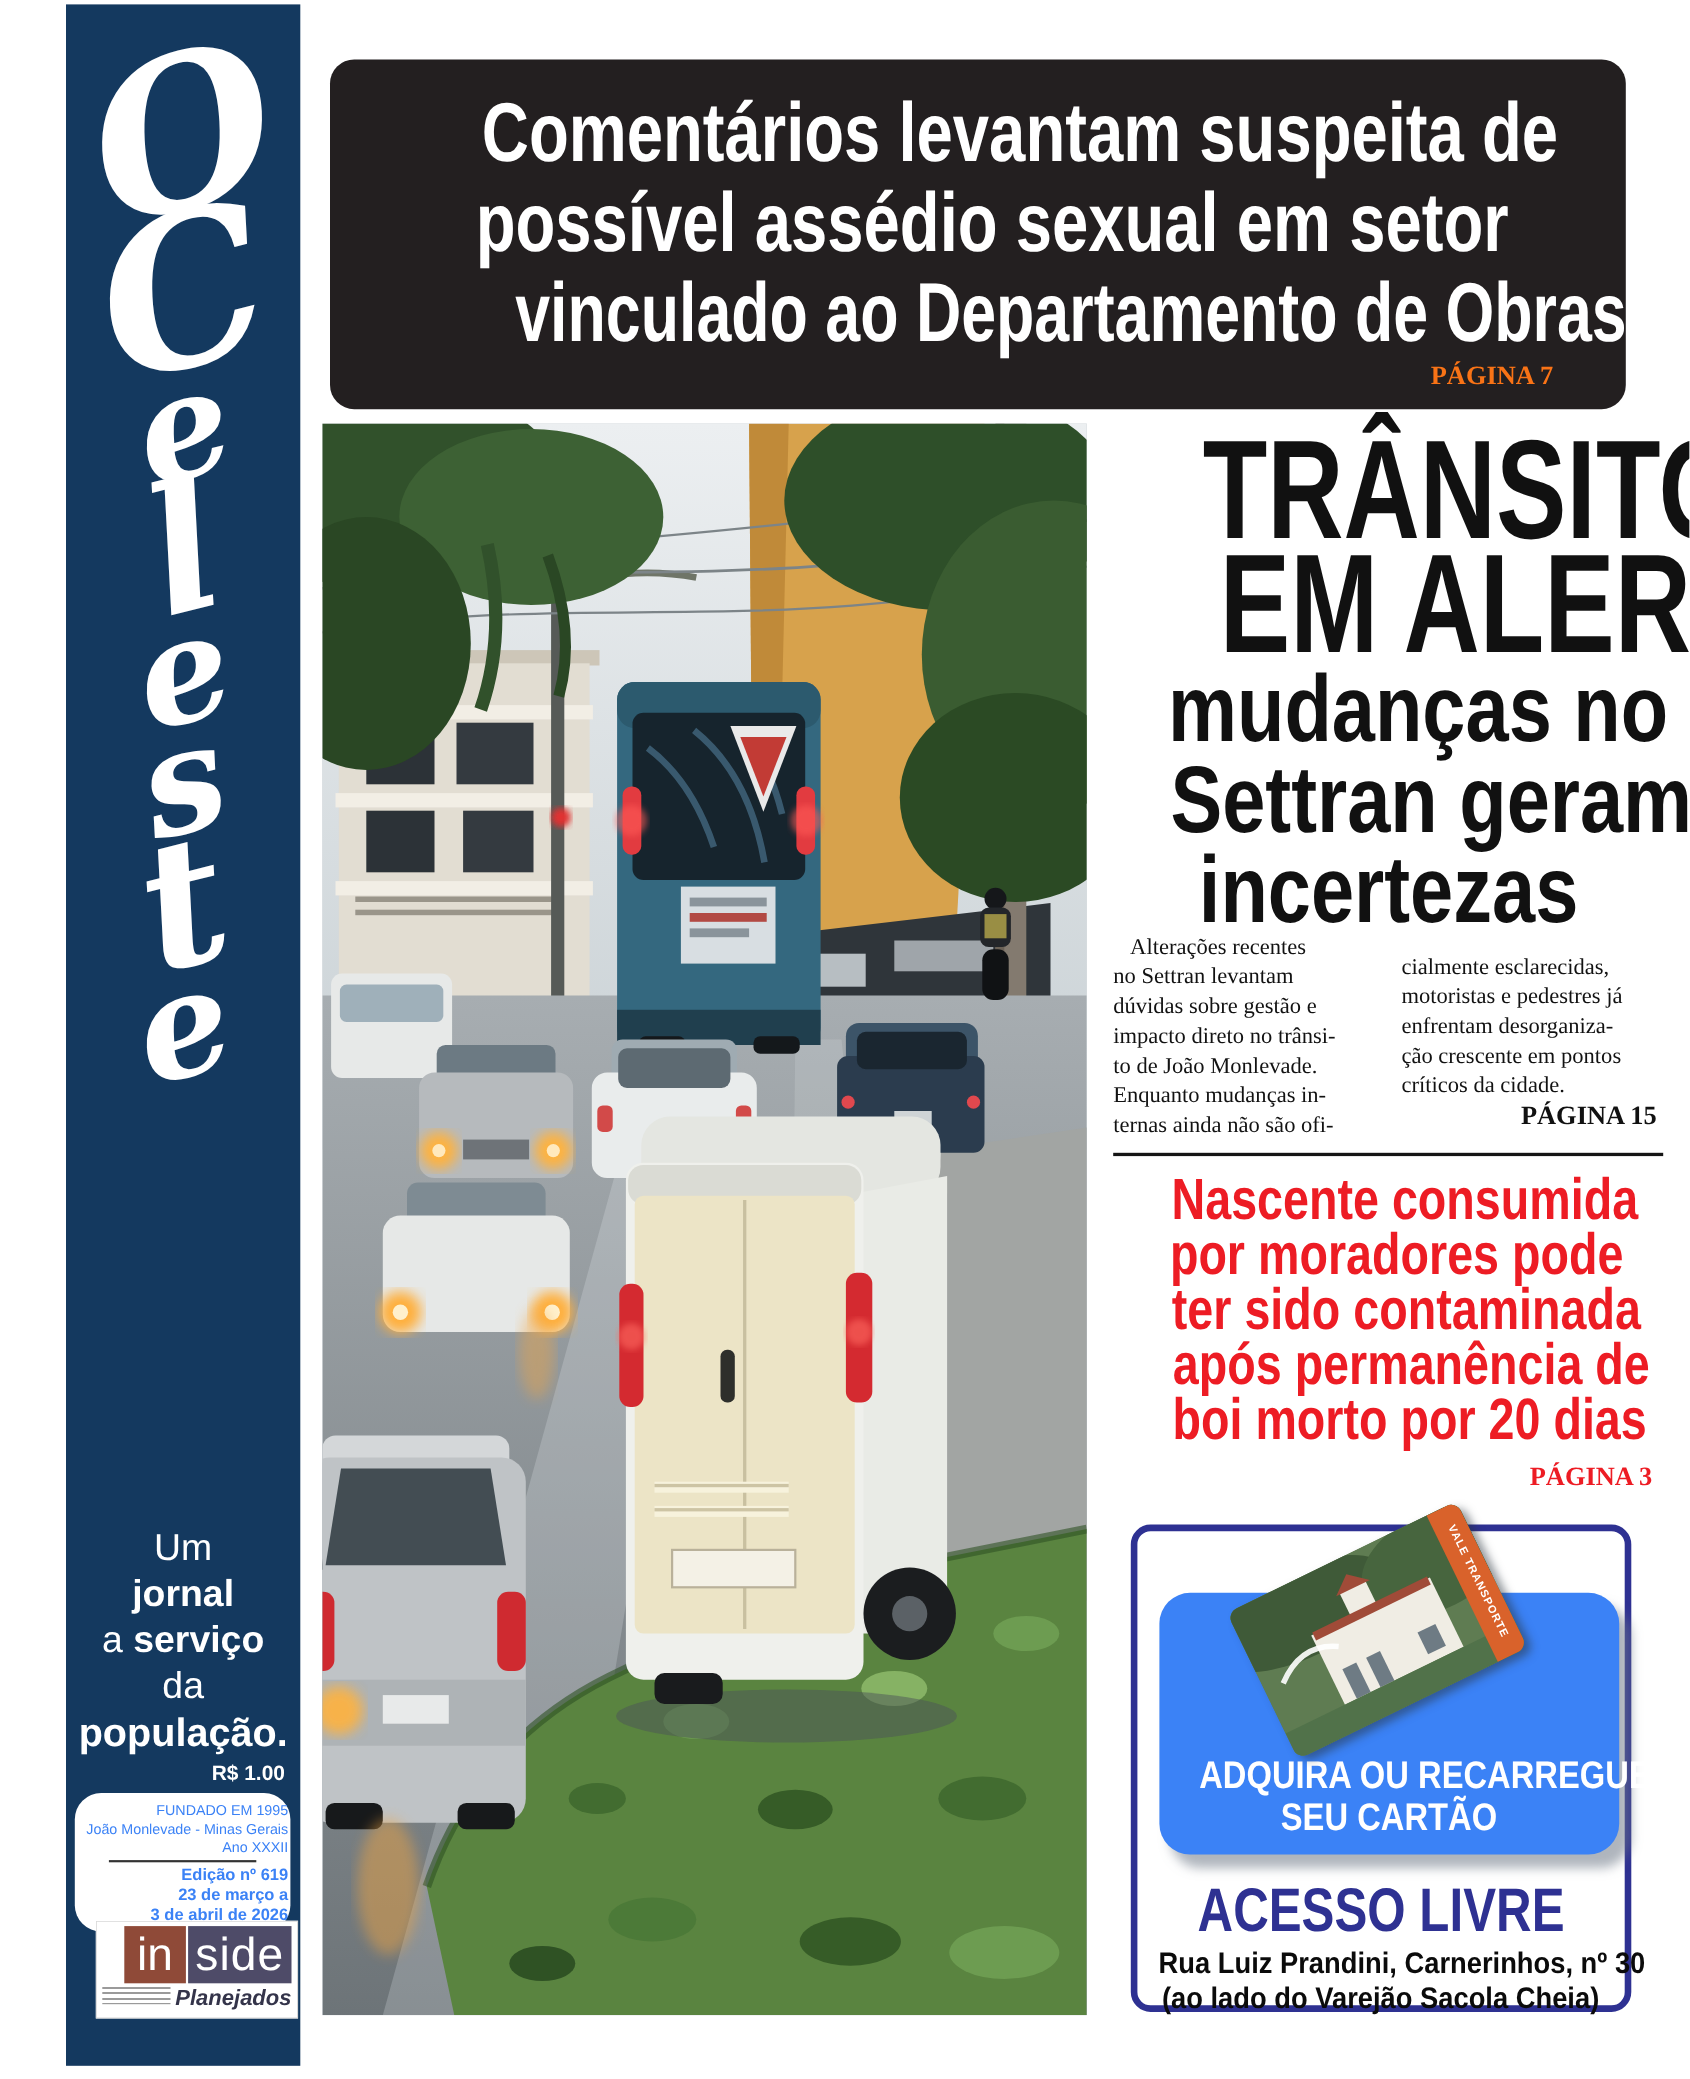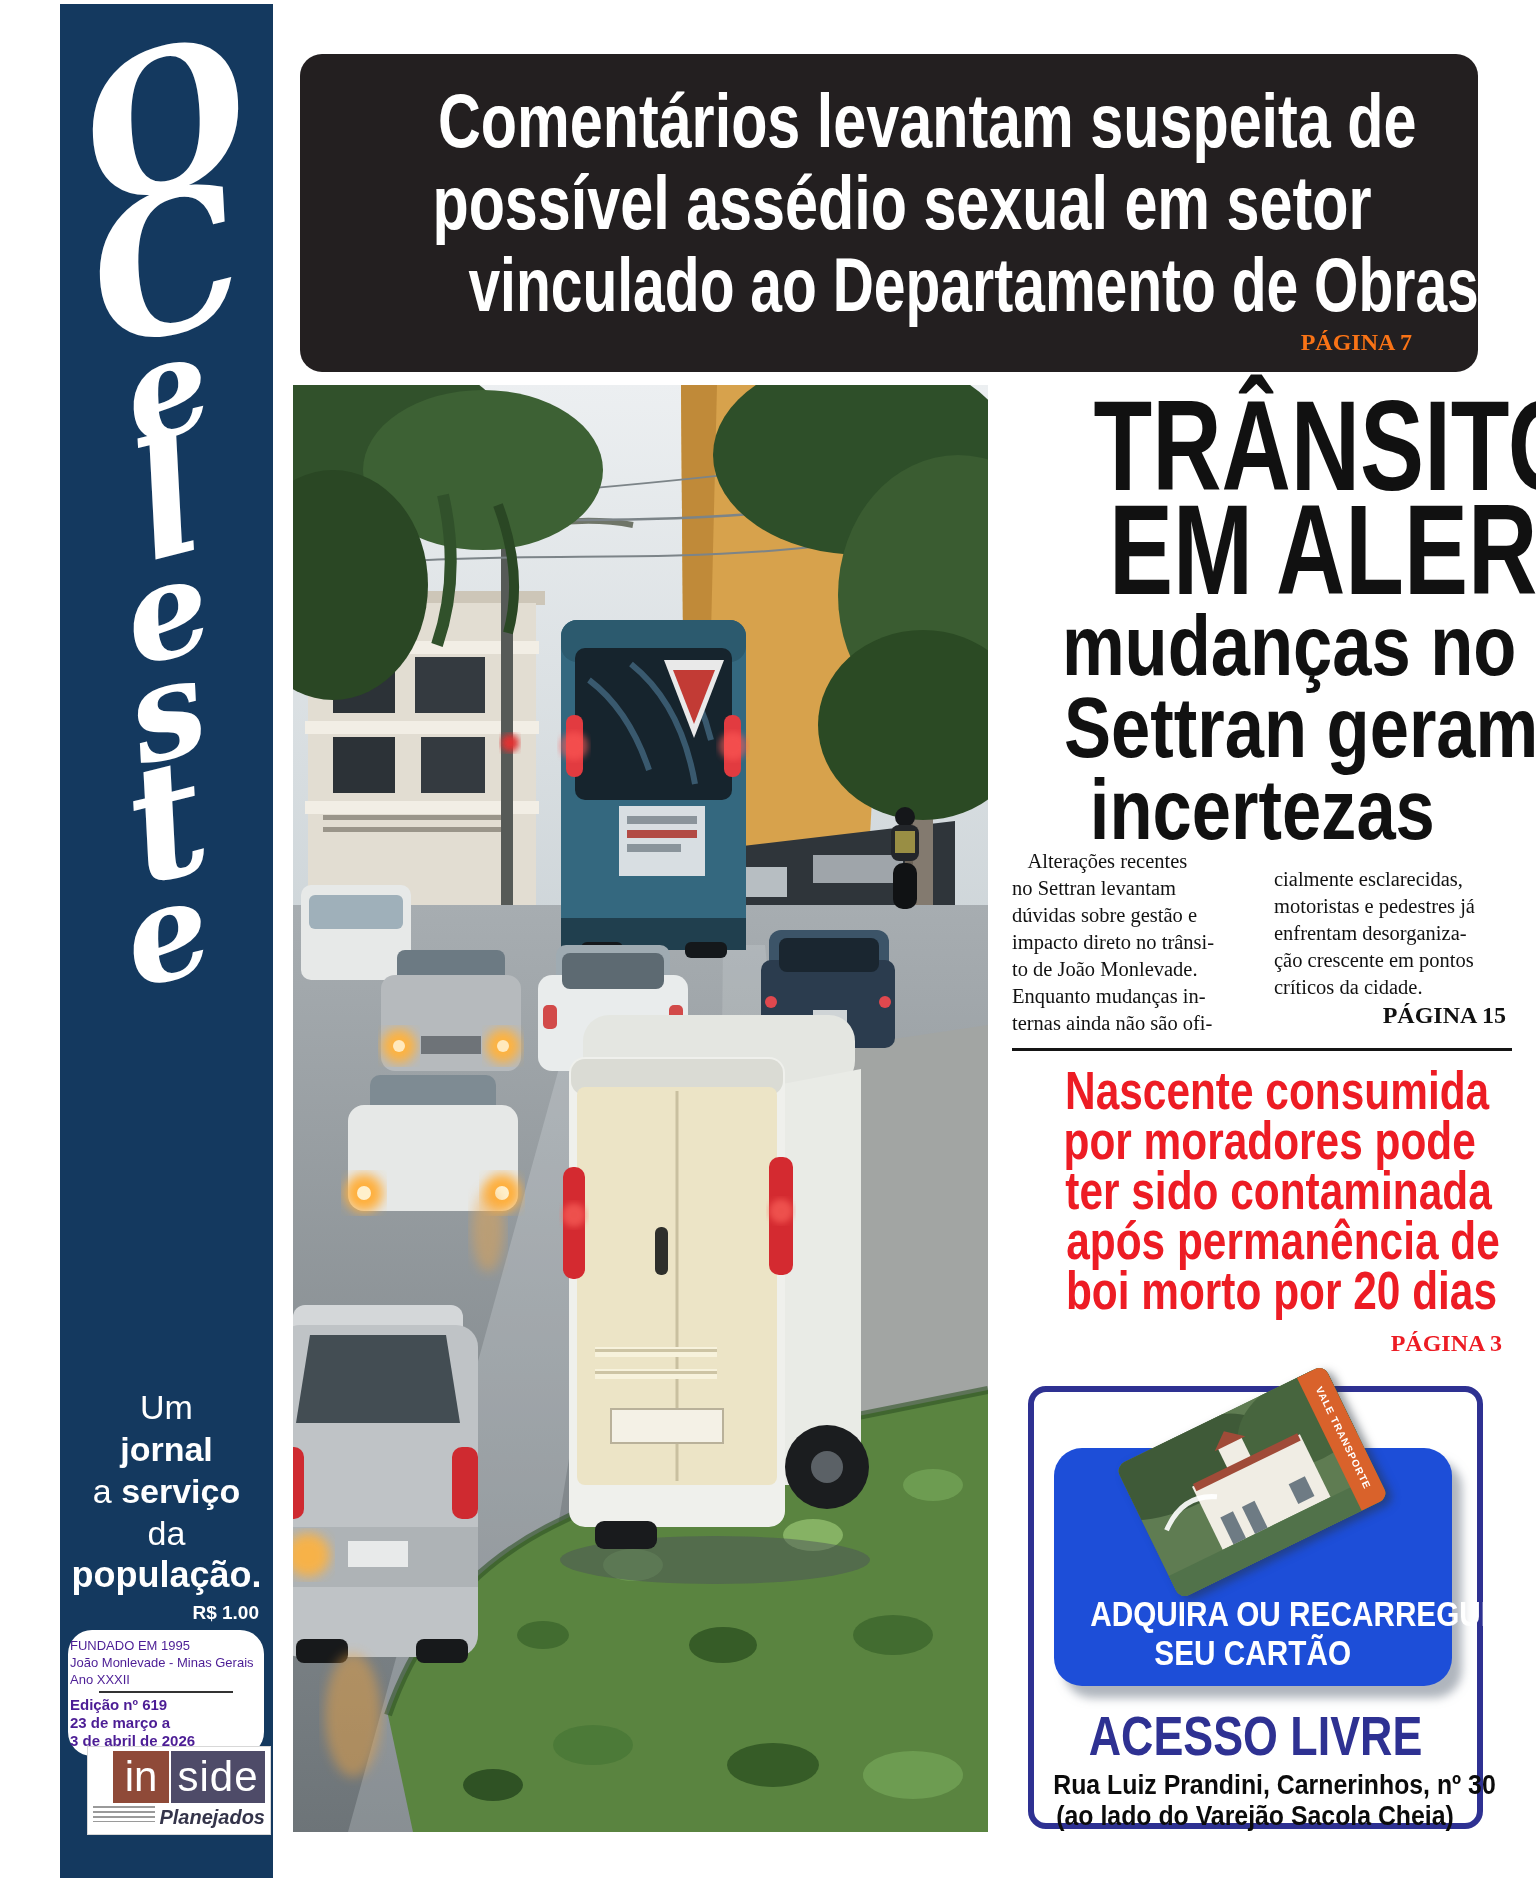--- a/index.html
+++ b/index.html
@@ -12,21 +12,21 @@
   .logo-letter{display:block;line-height:.76;transform:rotate(-14deg);}
   .logo-cap{font-size:190px;}
   .logo-low{font-size:132px;}
   .logo-tall{font-size:160px;}
   .tagline{position:absolute;top:1382px;left:0;right:0;text-align:center;color:#fff;
       font-size:34px;line-height:42px;font-weight:400;}
   .tagline b{font-weight:bold;}
   .tag-pop{font-size:36px;}
   .price{position:absolute;top:1598px;right:14px;color:#fff;font-weight:bold;font-size:19px;}
   .infobox{position:absolute;top:1626px;left:8px;right:9px;background:#fff;border-radius:24px;
-      text-align:left;color:#4c1d95;padding:7px 2px 6px 2px;}
+      text-align:right;color:#3b82f6;padding:7px 2px 6px 2px;}
   .info-reg{font-size:13px;line-height:17px;}
   .info-div{width:70%;height:2px;background:#333;margin:3px auto;}
   .info-bold{font-size:15px;line-height:18px;font-weight:bold;}
   .insidebox{position:absolute;top:1742px;left:27px;width:172px;background:#fff;padding:5px 6px 6px 6px;
       box-shadow:0 0 0 1px #d8d8d8 inset;}
   .inside-row{display:flex;padding-left:20px;}
   .inside-in{width:56px;height:52px;background:#8f4a38;color:#fff;font-size:42px;font-weight:400;
       display:flex;align-items:center;justify-content:center;margin-right:2px;}
   .inside-side{flex:1;height:52px;background:#4e4b68;color:#fff;font-size:42px;font-weight:400;
       display:flex;align-items:center;justify-content:center;letter-spacing:1px;}
@@ -58,22 +58,22 @@
   .bcol1{width:245px;margin-right:17px;}
   .bcol2{width:238px;margin-top:18px;}
   .pag15{position:absolute;top:1002px;right:6px;color:#111;}
   .rule{position:absolute;top:1048px;left:0;width:500px;height:3px;background:#151515;}
   .redhead{position:absolute;top:1066px;left:0;width:500px;text-align:center;color:#ed1c24;}
   .redhead .line{font-weight:bold;font-size:53px;line-height:50px;}
   .pag3{position:absolute;top:1330px;right:10px;color:#ed1c24;}
   
   .adbox{position:absolute;top:1386px;left:16px;width:455px;height:443px;background:#fff;
       border:6px solid #2e3192;border-radius:18px;box-sizing:border-box;}
-  .bluepanel{position:absolute;top:56px;left:20px;width:398px;height:238px;background:#1d4ed8;
-      border-radius:28px;box-shadow:10px 12px 10px rgba(110,120,135,.55);}
+  .bluepanel{position:absolute;top:56px;left:20px;width:398px;height:238px;background:#3b82f6;
+      border-radius:28px;box-shadow:10px 12px 10px rgba(110,120,135,.55);padding-left:20px;}
   .cta{position:absolute;bottom:14px;left:0;right:0;text-align:center;color:#fff;font-weight:bold;
       font-size:35px;line-height:39px;}
   .card{position:absolute;top:16px;left:102px;width:232px;height:148px;transform:rotate(-26deg);
       border-radius:10px;overflow:hidden;box-shadow:4px 6px 8px rgba(40,50,60,.5);background:#5f7c52;}
   .card-stripe{position:absolute;right:0;top:0;bottom:0;width:30px;background:#d9622b;
       color:#fff;font-weight:bold;font-size:10px;letter-spacing:1px;
       writing-mode:vertical-rl;text-align:center;line-height:30px;}
   .acesso{position:absolute;top:316px;left:0;right:0;text-align:center;color:#2e3192;
       font-weight:bold;font-size:56px;line-height:56px;}
   .addr{position:absolute;top:378px;left:0;right:0;text-align:center;color:#0b0b0b;

